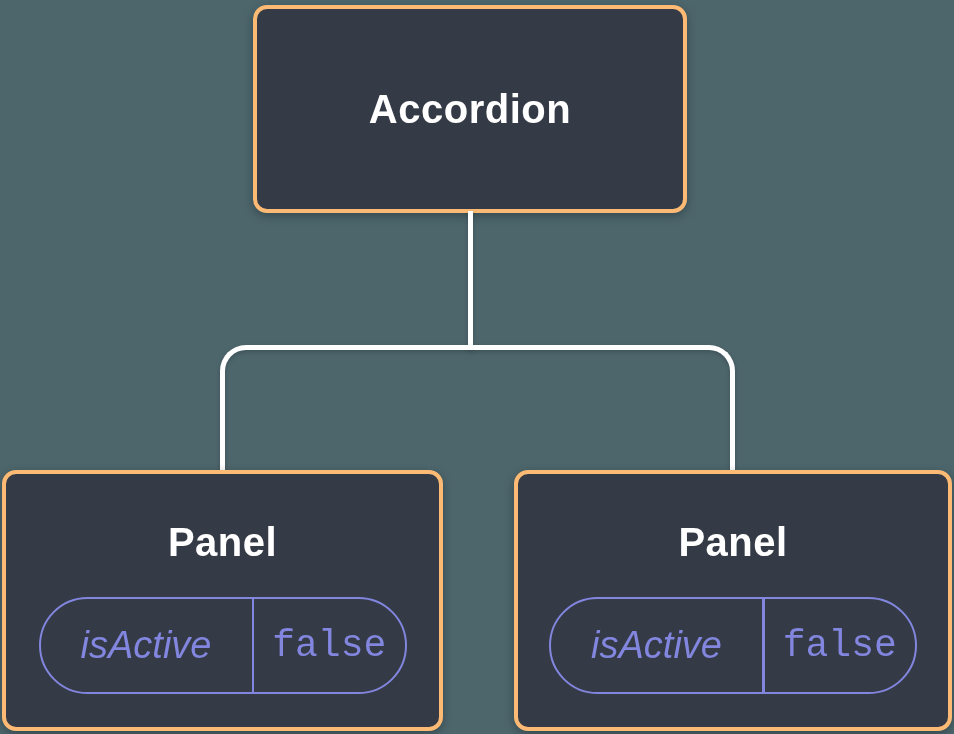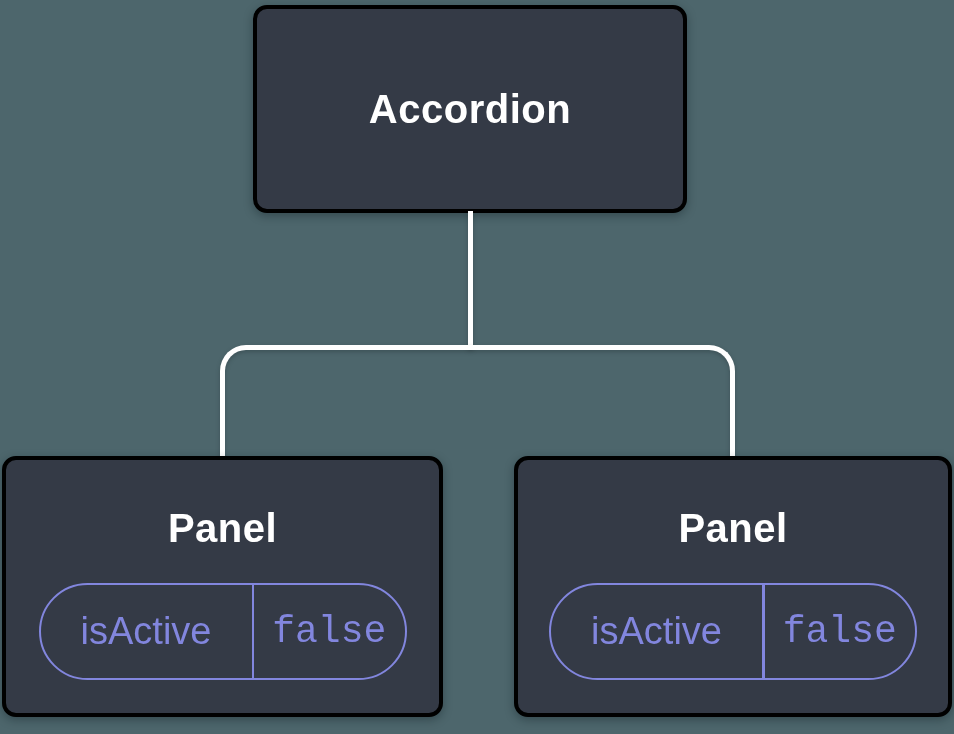--- a/index.html
+++ b/index.html
@@ -11,21 +11,21 @@
     position: relative;
     width: 954px;
     height: 734px;
     background: #4D666C;
     overflow: hidden;
   }
   .node {
     position: absolute;
     box-sizing: border-box;
     background: #343A46;
-    border: 4px solid #000000;
+    border: 4px solid #fdba74;
     border-radius: 14px;
     box-shadow: 0 3px 10px rgba(10, 20, 25, 0.35);
   }
   .node-root {
     left: 253px;
     top: 5px;
     width: 434px;
     height: 208px;
     display: flex;
     align-items: center;
@@ -52,21 +52,21 @@
     left: 220px;
     top: 345px;
     width: 515px;
     height: 126px;
     border: 5px solid #FFFFFF;
     border-bottom: none;
     border-radius: 26px 26px 0 0;
     filter: drop-shadow(0 2px 2px rgba(10,20,25,0.25));
   }
   .node-panel {
-    top: 456px;
+    top: 470px;
     height: 261px;
     display: flex;
     flex-direction: column;
     align-items: center;
     justify-content: center;
     padding-top: 12px;
     gap: 32px;
   }
   .panel-left  { left: 2px;   width: 441px; }
   .panel-right { left: 514px; width: 438px; }
@@ -81,21 +81,21 @@
     overflow: hidden;
   }
   .pill-cell {
     display: flex;
     align-items: center;
     justify-content: center;
     color: #8286DE;
     font-size: 38px;
     font-weight: 400;
   }
-  .pill-name  { width: 211px; }
+  .pill-name  { width: 211px; font-style: italic; }
   .pill-value { flex: 1; font-family: Liberation Mono, monospace; }
   .pill-divider {
     width: 2.5px;
     background: #8286DE;
   }
 </style>
 </head>
 <body>
 
 <div class="stage">

